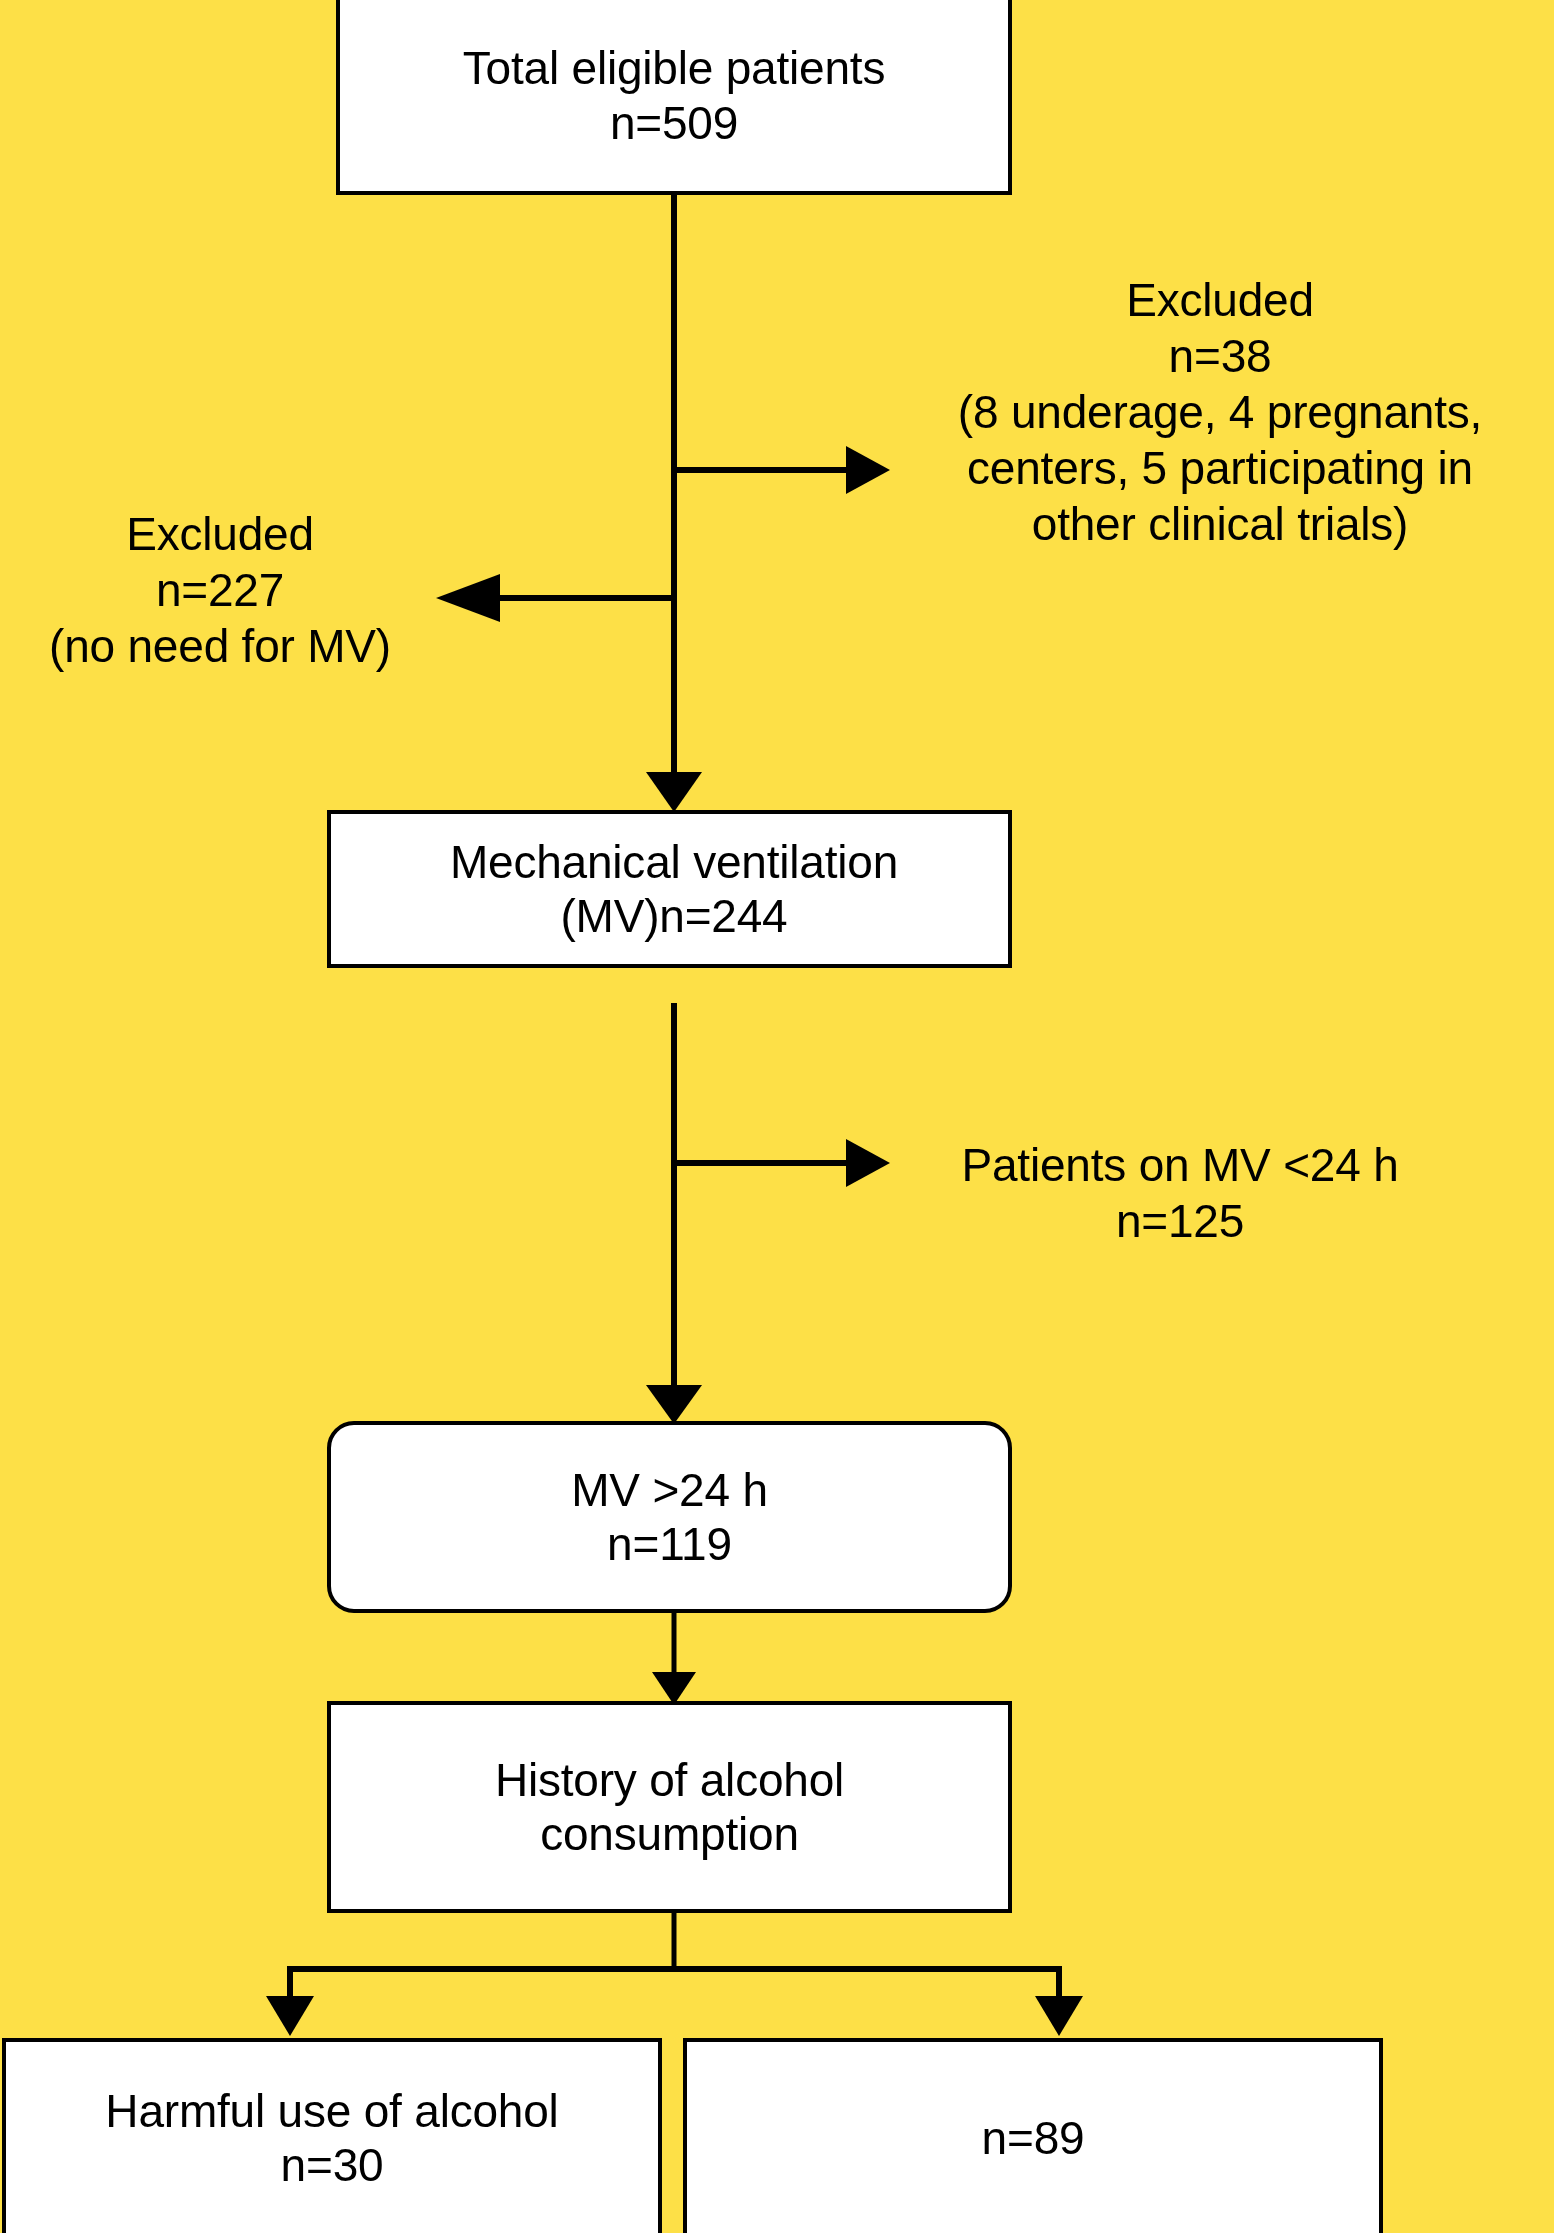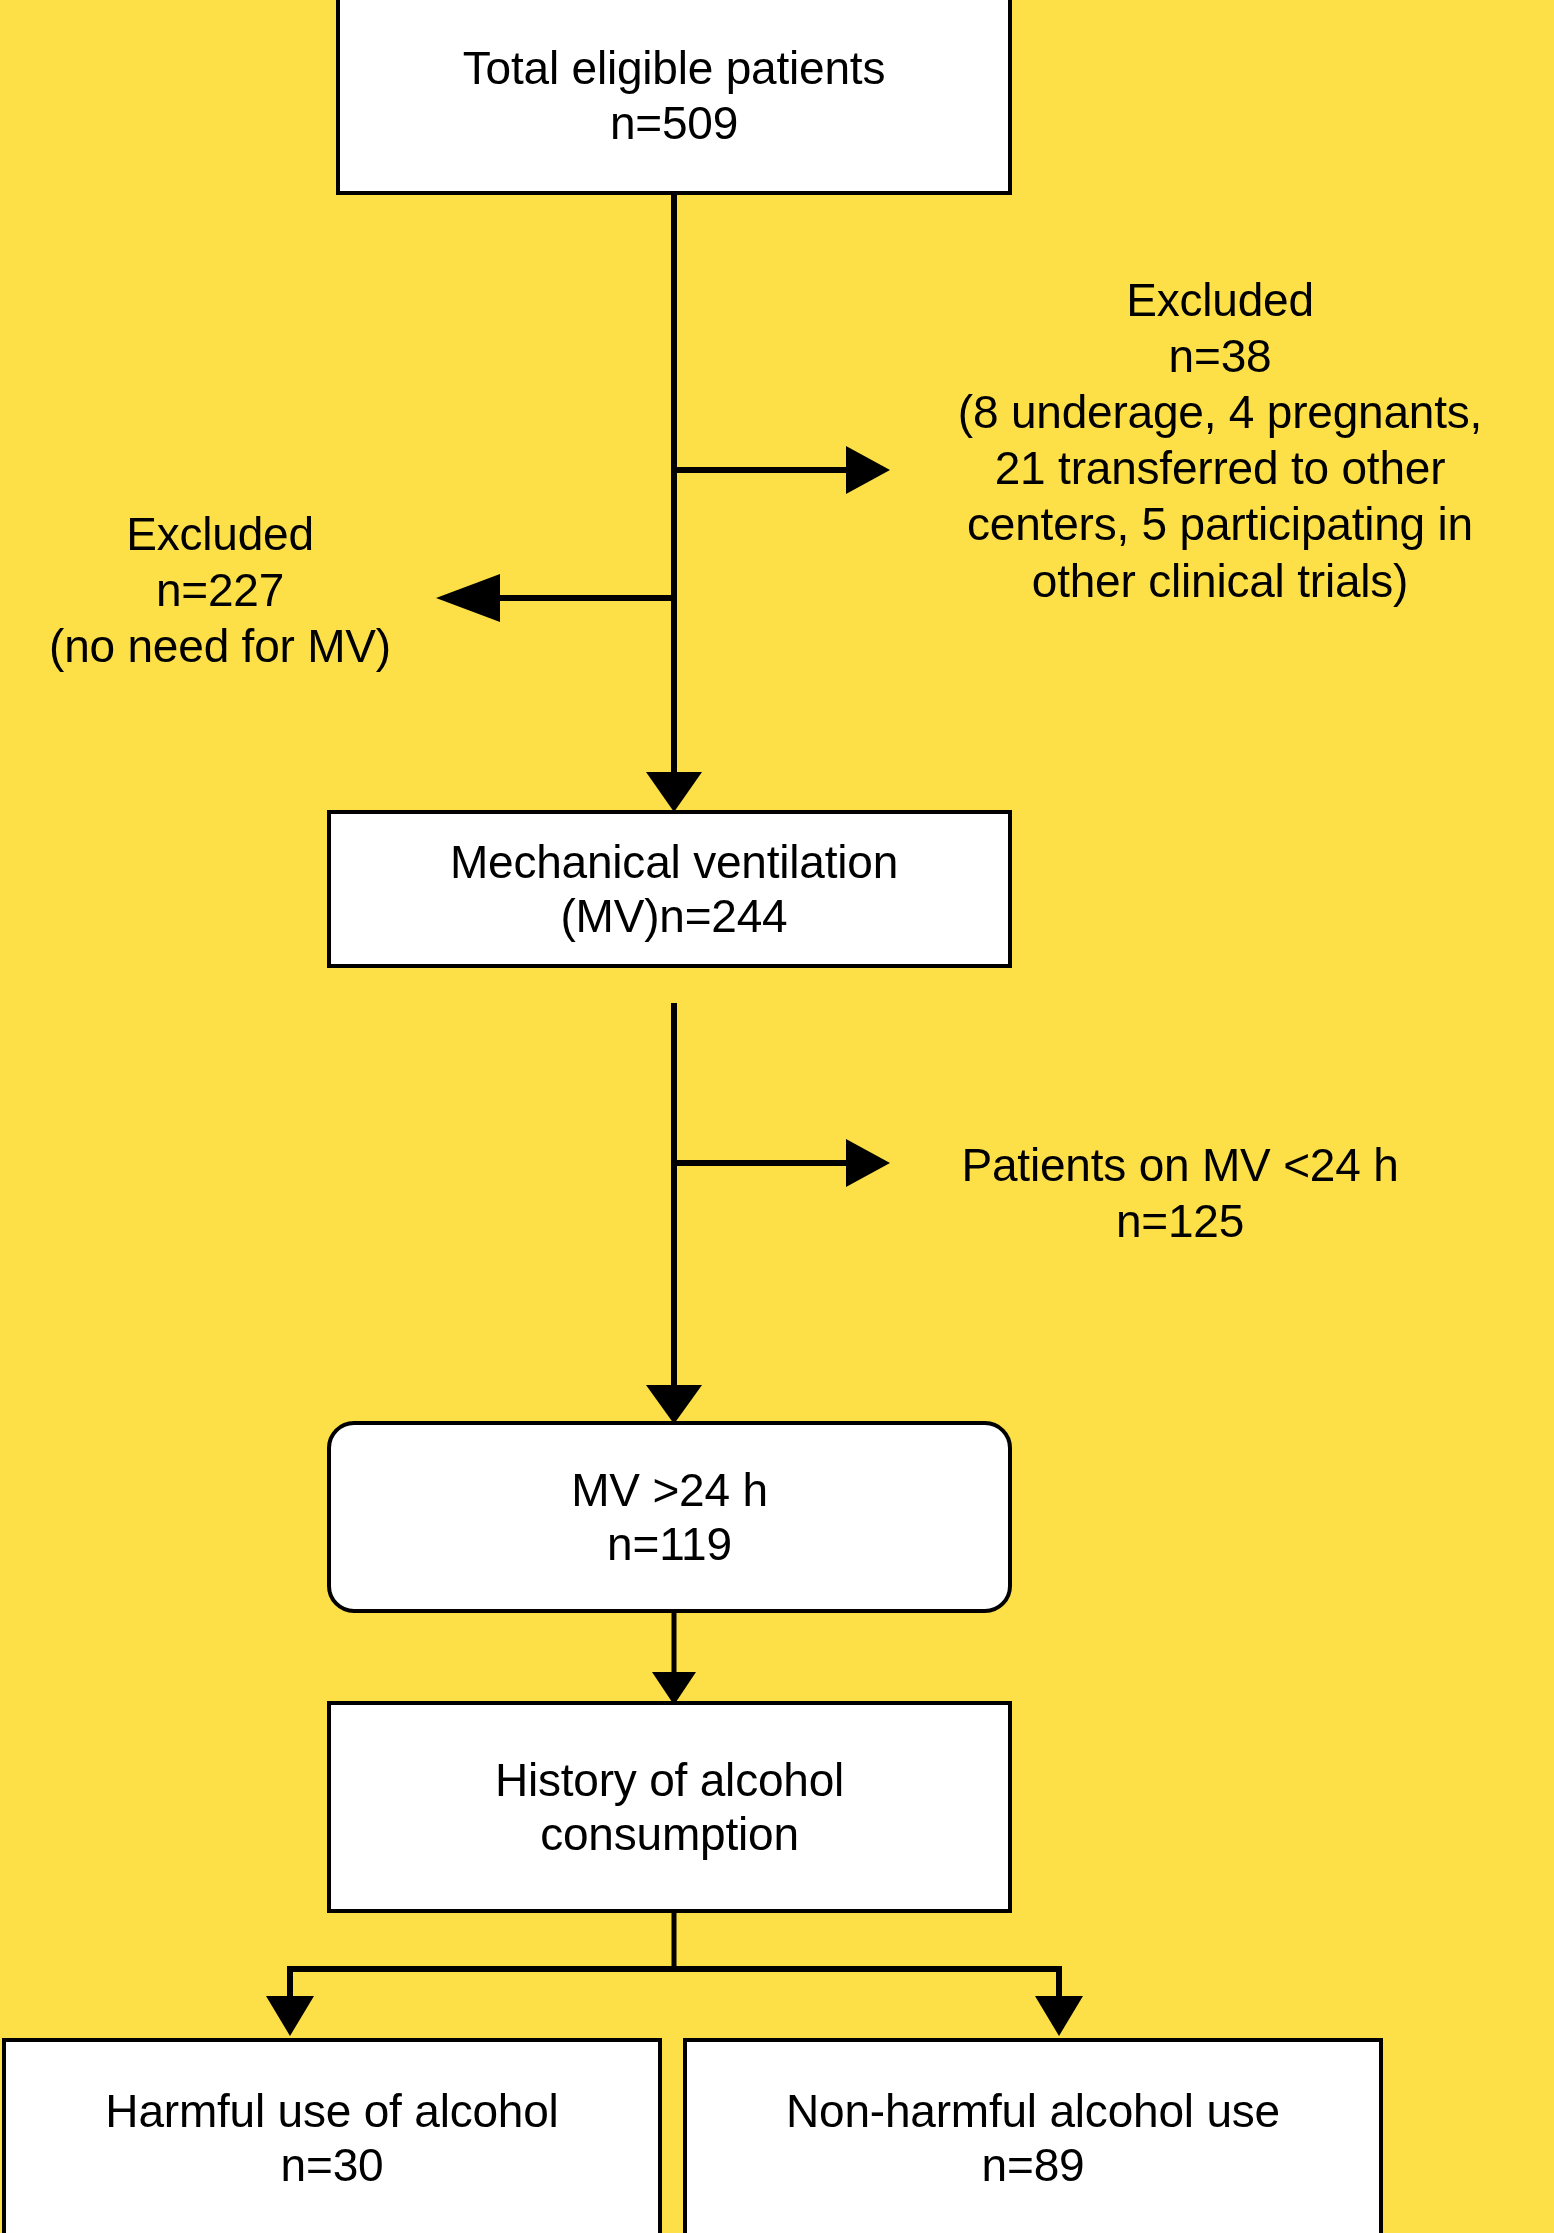--- a/index.html
+++ b/index.html
@@ -116,21 +116,20 @@
 
   <div class="node-box" style="left:336px; top:-4px; width:676px; height:199px;">
     <span class="node-line">Total eligible patients</span>
     <span class="node-line">n=509</span>
   </div>
 
   <div class="side-label" style="left:900px; top:272px; width:640px;">
     <span class="side-line">Excluded</span>
     <span class="side-line">n=38</span>
     <span class="side-line">(8 underage, 4 pregnants,</span>
-    <span class="side-line">21 transferred to other</span>
     <span class="side-line">centers, 5 participating in</span>
     <span class="side-line">other clinical trials)</span>
   </div>
 
   <div class="side-label" style="left:10px; top:506px; width:420px;">
     <span class="side-line">Excluded</span>
     <span class="side-line">n=227</span>
     <span class="side-line">(no need for MV)</span>
   </div>
 
@@ -153,17 +152,16 @@
     <span class="node-line">History of alcohol</span>
     <span class="node-line">consumption</span>
   </div>
 
   <div class="node-box" style="left:2px; top:2038px; width:660px; height:200px;">
     <span class="node-line">Harmful use of alcohol</span>
     <span class="node-line">n=30</span>
   </div>
 
   <div class="node-box" style="left:683px; top:2038px; width:700px; height:200px;">
-    <span class="node-line">Non-harmful alcohol use</span>
     <span class="node-line">n=89</span>
   </div>
 
 </div>
 
 </body></html>

